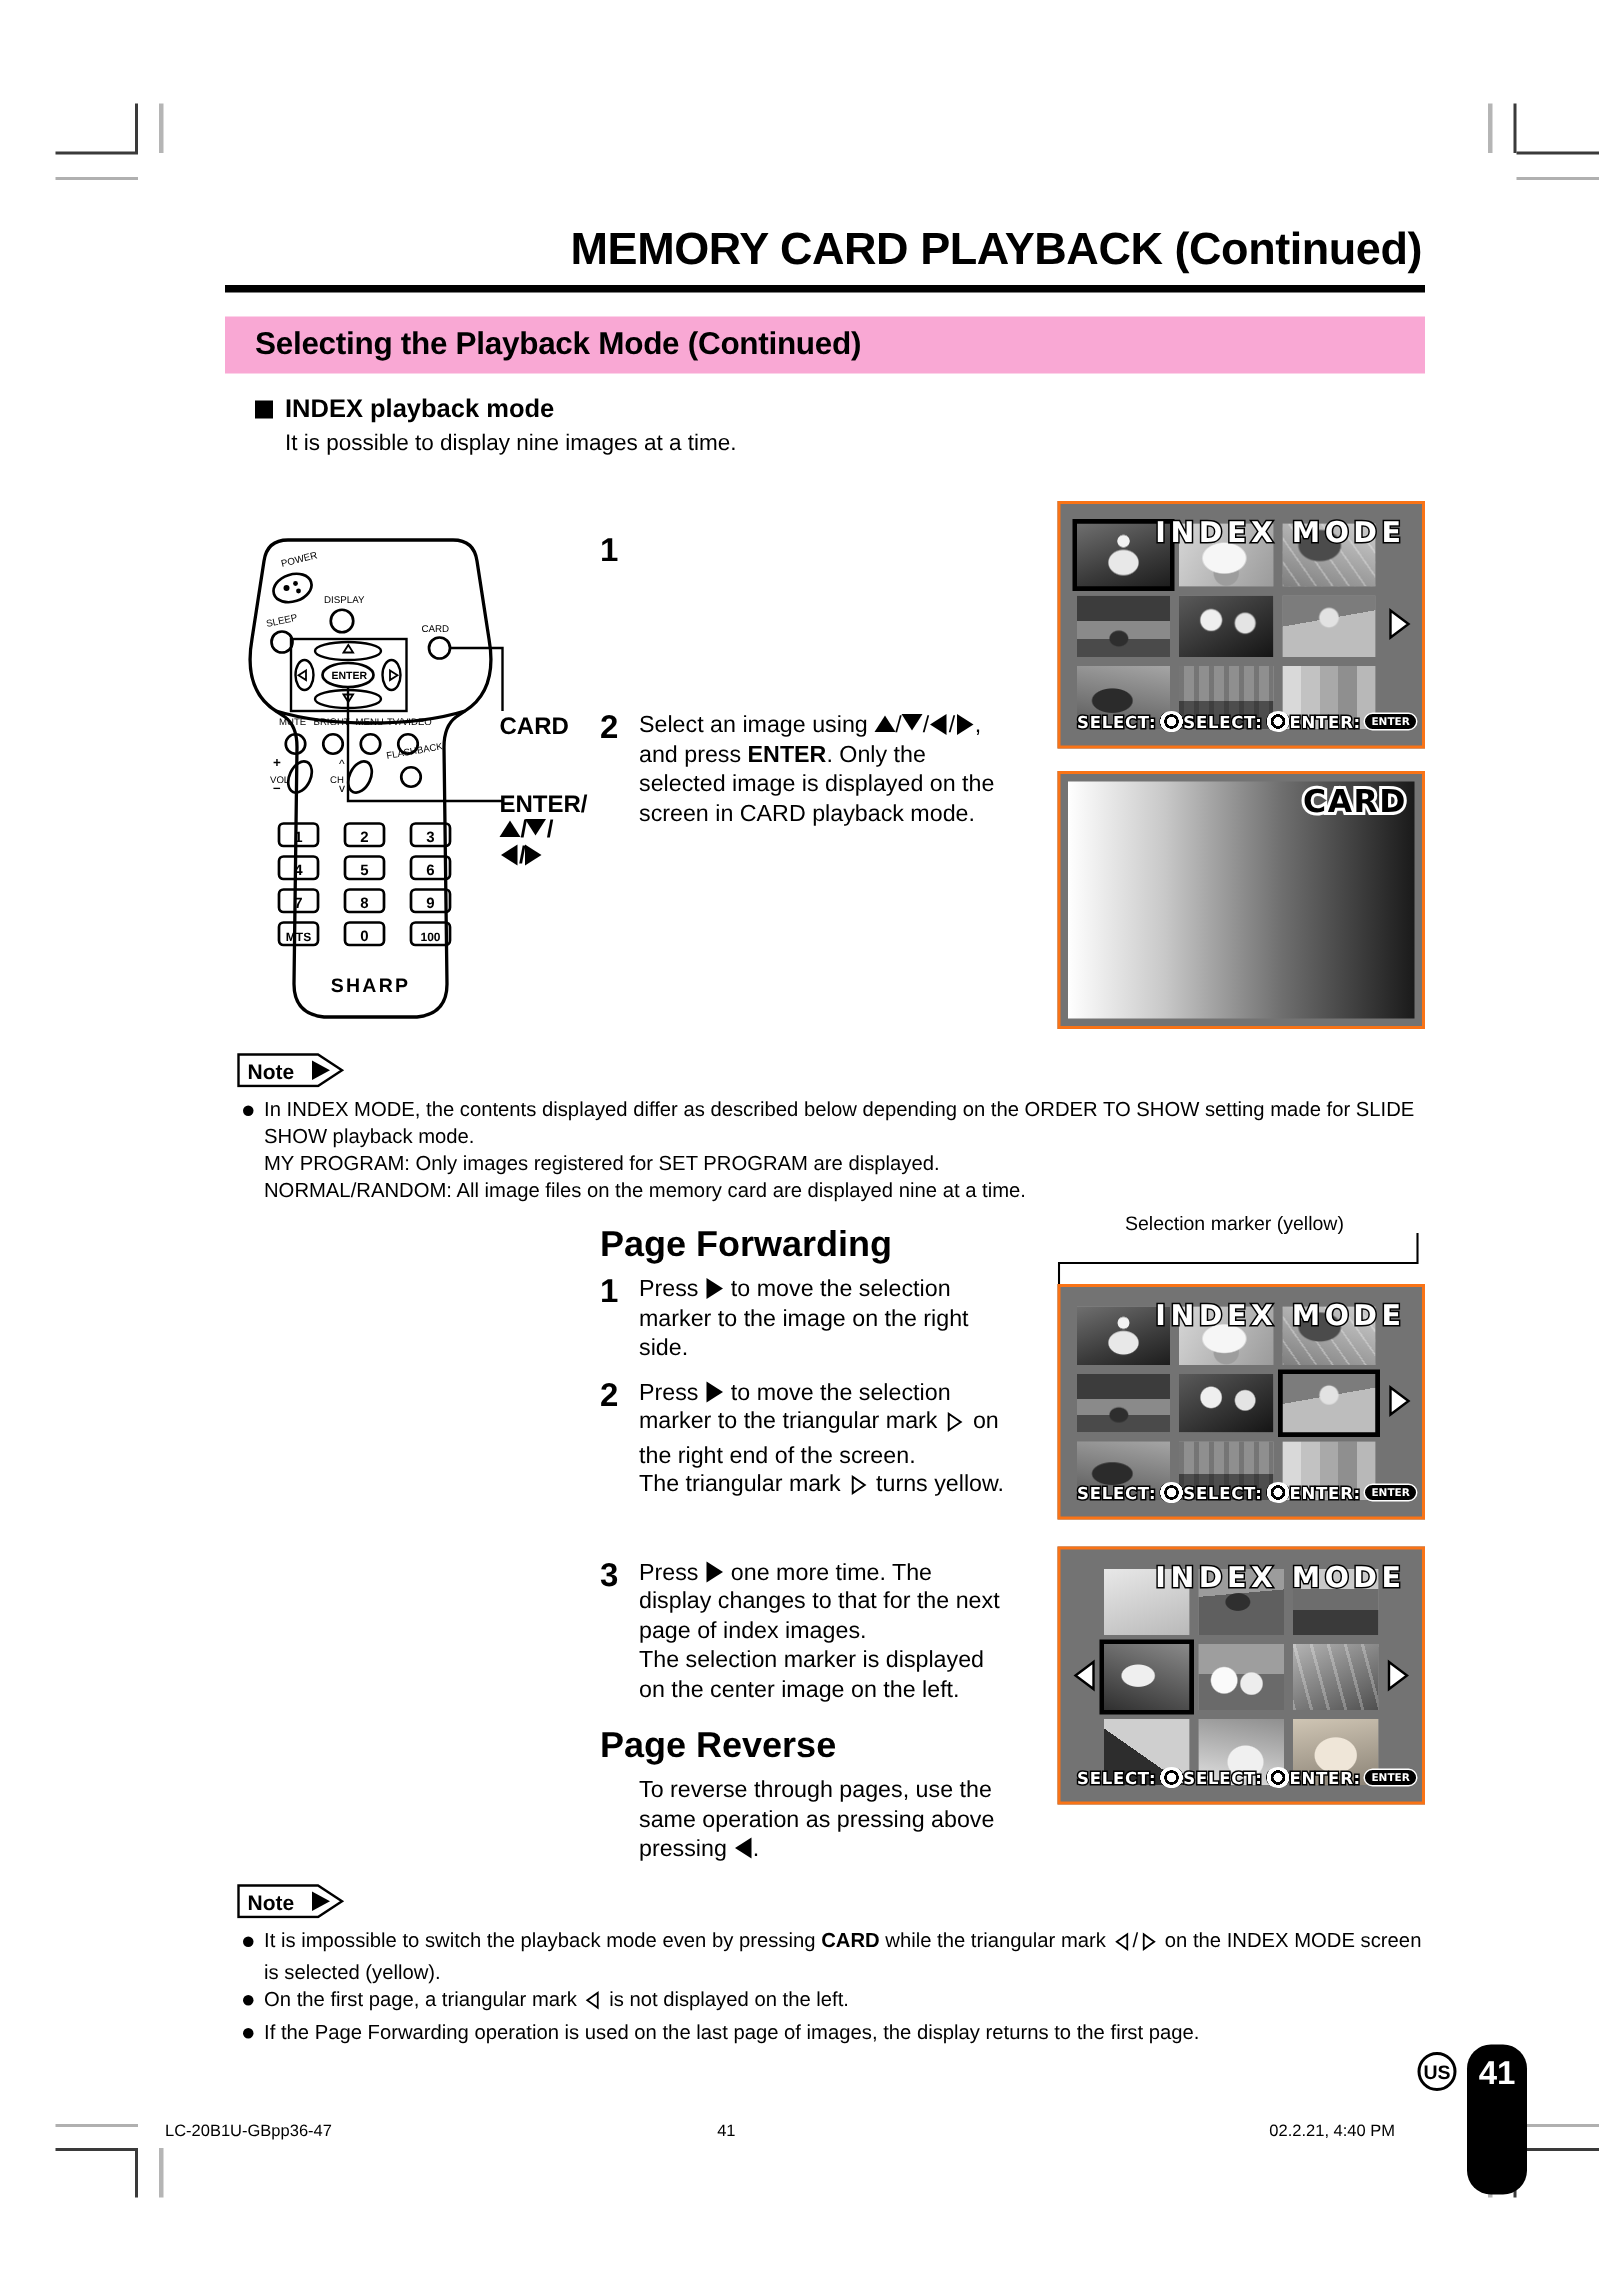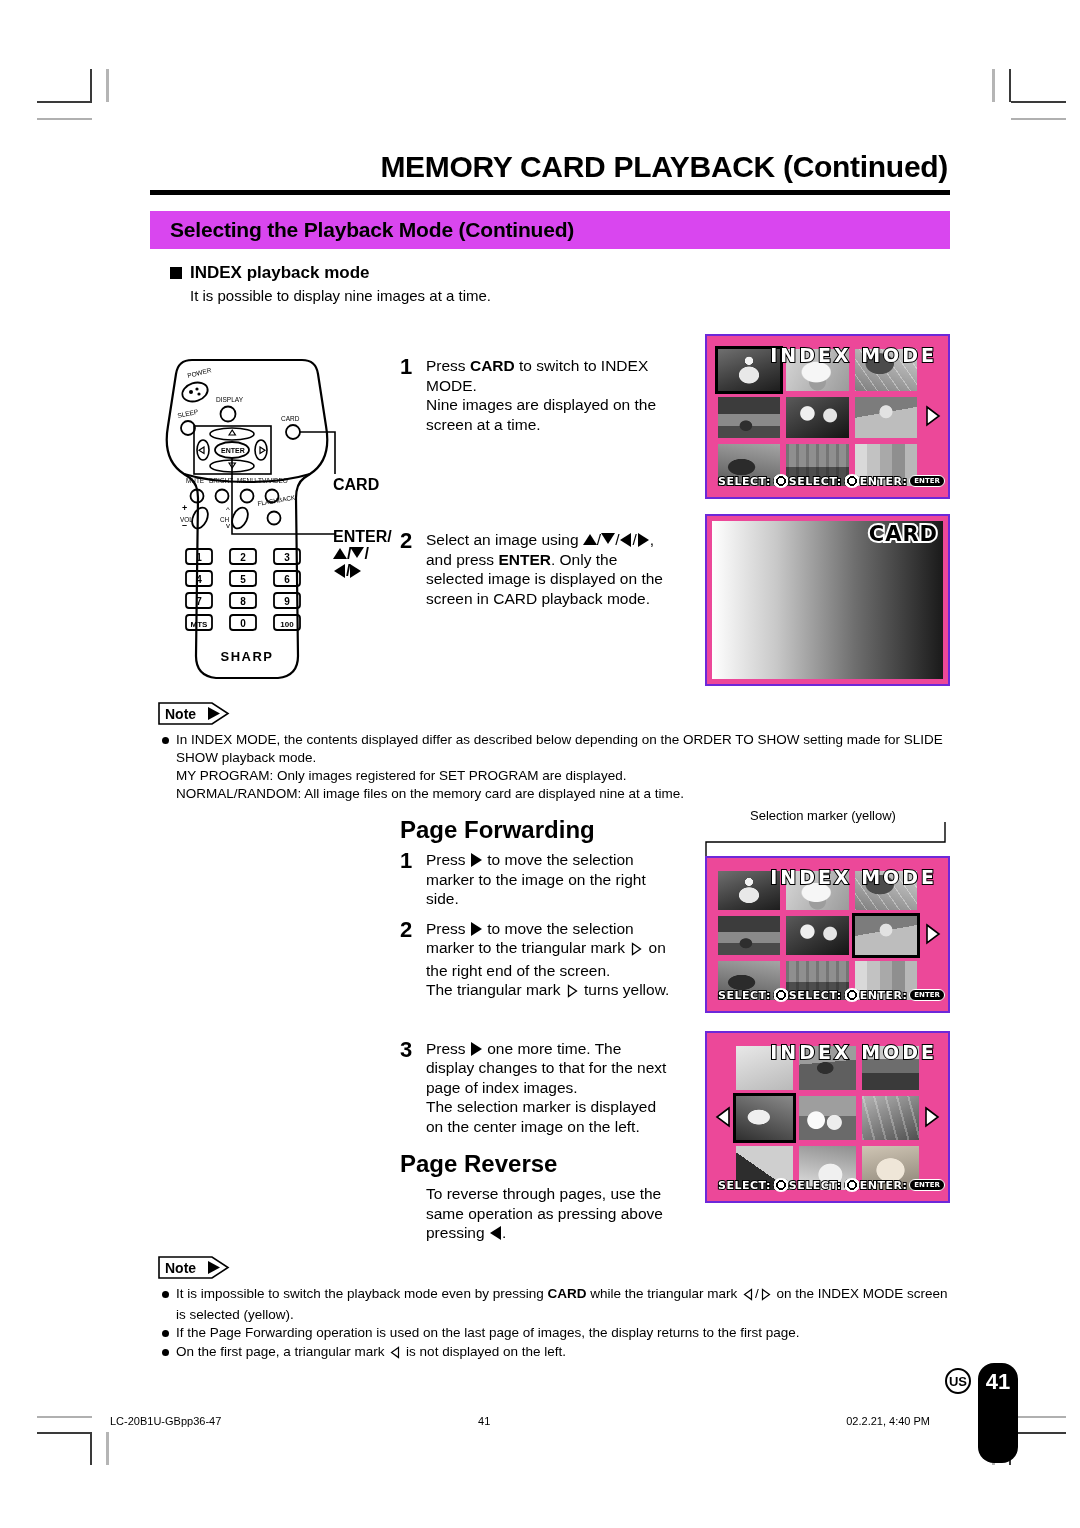--- a/index.html
+++ b/index.html
@@ -43,21 +43,21 @@
   }
   .title-rule {
     margin-top: 6px;
     height: 5px;
     background: #000;
   }
 
   
   .section-bar {
     margin-top: 16px;
-    background: #d946ef;
+    background: #f9a8d4;
     height: 38px;
     display: flex;
     align-items: center;
     padding-left: 20px;
     box-sizing: border-box;
   }
   .section-bar-text {
     font-size: 21px;
     font-weight: bold;
     letter-spacing: -0.2px;
@@ -117,22 +117,22 @@
   }
   .step-body {
     font-size: 15.5px;
     line-height: 19.5px;
   }
   .step-body b { font-weight: bold; }
 
   
   .screen {
     position: absolute;
-    border: 2px solid #6d28d9;
-    background: #ec4899;
+    border: 2px solid #f97316;
+    background: #737373;
     box-sizing: border-box;
     padding-left: 16px;
   }
   .screen-inner {
     position: absolute;
     inset: 5px;
   }
   .idx-title {
     position: absolute;
     right: 6px; top: 3px;
@@ -546,26 +546,20 @@
         </div>
         <div style="letter-spacing:-1px;">
           <span class="inline-tri-fl"></span><span>/</span><span class="inline-tri-f"></span>
         </div>
       </div>
     </div>
 
     <div class="steps-col">
       <div class="step" style="margin-bottom:96px;">
         <div class="step-num">1</div>
-        <div class="step-body">
-          <div>Press <b>CARD</b> to switch to INDEX</div>
-          <div>MODE.</div>
-          <div>Nine images are displayed on the</div>
-          <div>screen at a time.</div>
-        </div>
       </div>
       <div class="step">
         <div class="step-num">2</div>
         <div class="step-body">
           <div>Select an image using
             <span class="up-tri"></span>/<span class="dn-tri"></span>/<span class="inline-tri-fl"></span>/<span class="inline-tri-f"></span>,</div>
           <div>and press <b>ENTER</b>. Only the</div>
           <div>selected image is displayed on the</div>
           <div>screen in CARD playback mode.</div>
         </div>
@@ -827,27 +821,27 @@
       <li>
         <span class="dot"></span>
         <span>It is impossible to switch the playback mode even by pressing </span><b>CARD</b><span> while the triangular mark </span><span class="inline-tri-o"><svg width="10" height="13" viewBox="0 0 10 13">
               <path d="M8.5 1.5 L1.5 6.5 L8.5 11.5 Z" fill="#fff" stroke="#000" stroke-width="1.2"></path>
             </svg></span>/<span class="inline-tri-o"><svg width="10" height="13" viewBox="0 0 10 13">
               <path d="M1.5 1.5 L8.5 6.5 L1.5 11.5 Z" fill="#fff" stroke="#000" stroke-width="1.2"></path>
             </svg></span><span> on the INDEX MODE screen is selected (yellow).</span>
       </li>
       <li>
         <span class="dot"></span>
-        <span>If the Page Forwarding operation is used on the last page of images, the display returns to the first page.</span>
+        <span>On the first page, a triangular mark </span><span class="inline-tri-o"><svg width="10" height="13" viewBox="0 0 10 13">
+              <path d="M8.5 1.5 L1.5 6.5 L8.5 11.5 Z" fill="#fff" stroke="#000" stroke-width="1.2"></path>
+            </svg></span><span> is not displayed on the left.</span>
       </li>
       <li>
         <span class="dot"></span>
-        <span>On the first page, a triangular mark </span><span class="inline-tri-o"><svg width="10" height="13" viewBox="0 0 10 13">
-              <path d="M8.5 1.5 L1.5 6.5 L8.5 11.5 Z" fill="#fff" stroke="#000" stroke-width="1.2"></path>
-            </svg></span><span> is not displayed on the left.</span>
+        <span>If the Page Forwarding operation is used on the last page of images, the display returns to the first page.</span>
       </li>
     </ul>
   </div>
 
 </div>
 
 <div class="us-mark">US</div>
 <div class="page-tab">41</div>
 
 <div class="footer">

